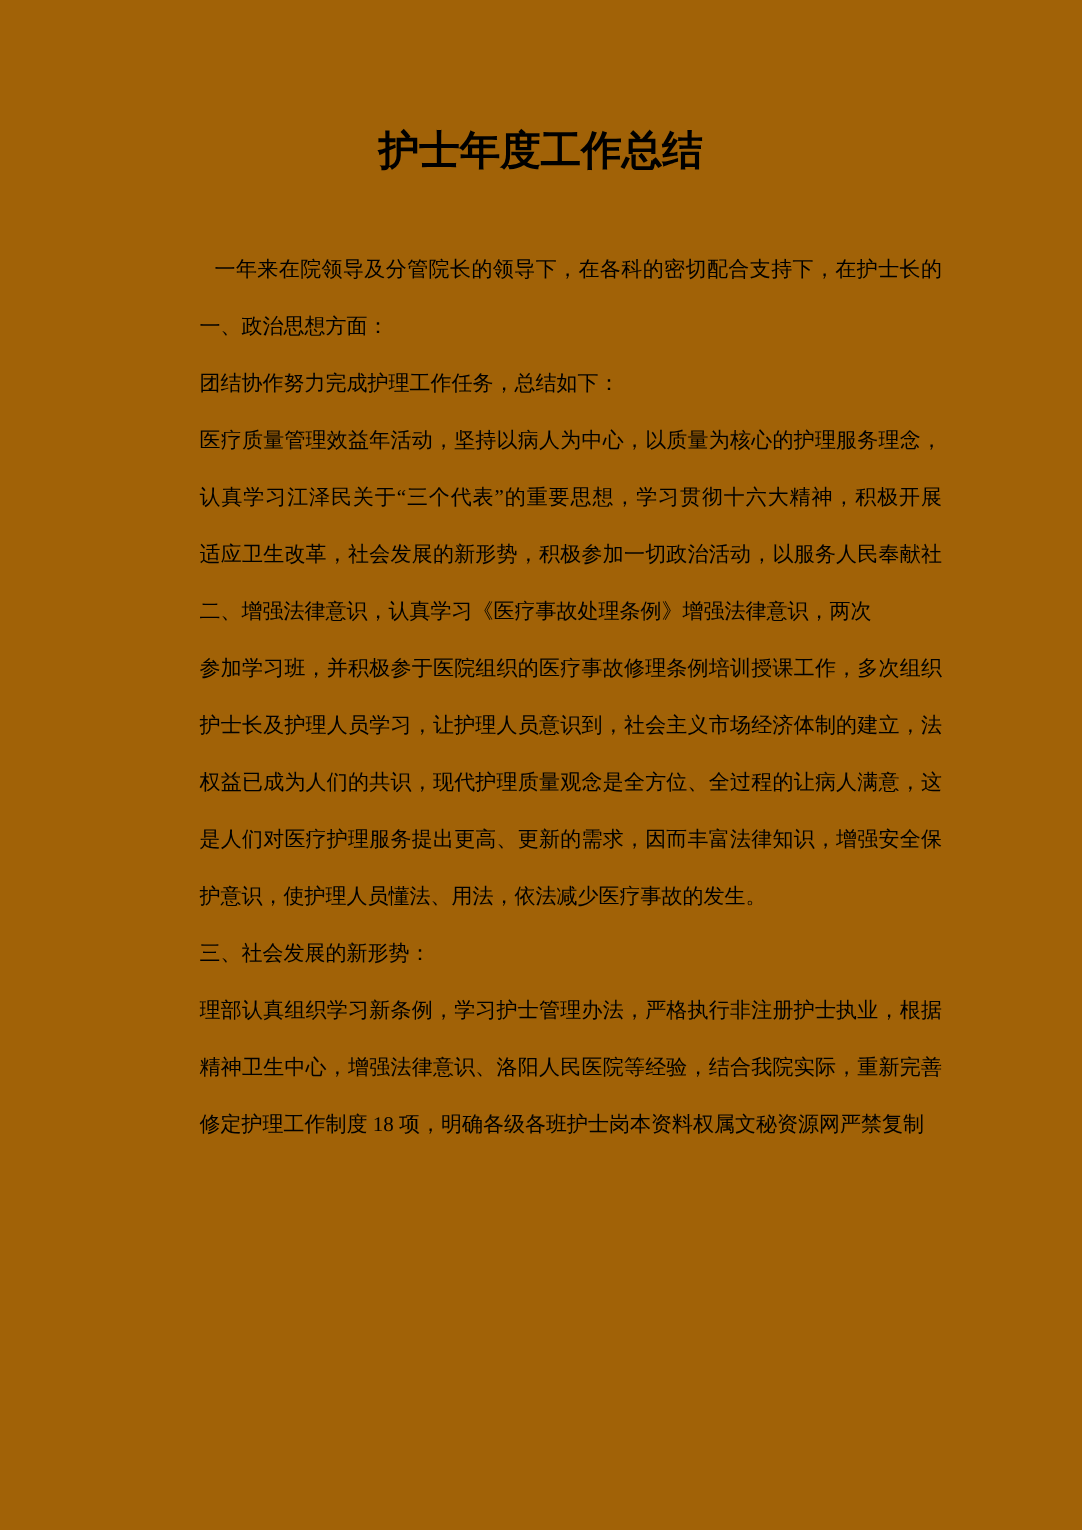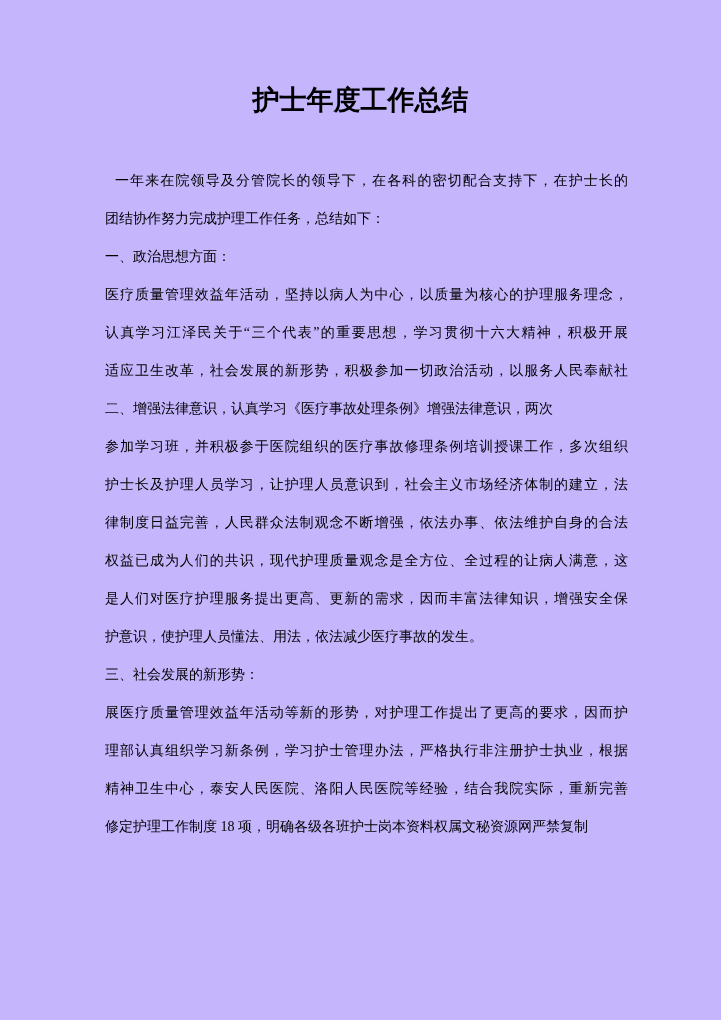--- a/index.html
+++ b/index.html
@@ -4,21 +4,21 @@
 <style>
   html, body {
     margin: 0;
     padding: 0;
     background: #ffffff;
   }
   .page {
     position: relative;
     width: 721px;
     height: 1020px;
-    background: #c4b5fd;
+    background: #a16207;
     overflow: hidden;
     font-family: "Liberation Serif", "DejaVu Serif", serif;
     color: #000000;
   }
   .doc-title {
     position: absolute;
     top: 80px;
     left: 0;
     right: 0;
     margin: 0;
@@ -32,51 +32,50 @@
     position: absolute;
     top: 162px;
     left: 105px;
     width: 523px;
     font-size: 14px;
     line-height: 38px;
   }
   .line {
     height: 38px;
     overflow: hidden;
+    margin-left: 28px;
   }
   .line.plain {
     white-space: nowrap;
     text-align: left;
   }
   .line.justify {
     text-align: justify;
     text-align-last: justify;
   }
   .line.indent {
     padding-left: 10px;
   }
 </style>
 </head>
 <body>
 
 <div class="page">
   <h1 class="doc-title">护士年度工作总结</h1>
   <div class="doc-body">
       <div class="line justify indent">一年来在院领导及分管院长的领导下，在各科的密切配合支持下，在护士长的</div>
+      <div class="line plain">一、政治思想方面：</div>
       <div class="line plain">团结协作努力完成护理工作任务，总结如下：</div>
-      <div class="line plain">一、政治思想方面：</div>
       <div class="line justify">医疗质量管理效益年活动，坚持以病人为中心，以质量为核心的护理服务理念，</div>
       <div class="line justify">认真学习江泽民关于“三个代表”的重要思想，学习贯彻十六大精神，积极开展</div>
       <div class="line justify">适应卫生改革，社会发展的新形势，积极参加一切政治活动，以服务人民奉献社</div>
       <div class="line plain">二、增强法律意识，认真学习《医疗事故处理条例》增强法律意识，两次</div>
       <div class="line justify">参加学习班，并积极参于医院组织的医疗事故修理条例培训授课工作，多次组织</div>
       <div class="line justify">护士长及护理人员学习，让护理人员意识到，社会主义市场经济体制的建立，法</div>
-      <div class="line justify">律制度日益完善，人民群众法制观念不断增强，依法办事、依法维护自身的合法</div>
       <div class="line justify">权益已成为人们的共识，现代护理质量观念是全方位、全过程的让病人满意，这</div>
       <div class="line justify">是人们对医疗护理服务提出更高、更新的需求，因而丰富法律知识，增强安全保</div>
       <div class="line plain">护意识，使护理人员懂法、用法，依法减少医疗事故的发生。</div>
       <div class="line plain">三、社会发展的新形势：</div>
-      <div class="line justify">展医疗质量管理效益年活动等新的形势，对护理工作提出了更高的要求，因而护</div>
       <div class="line justify">理部认真组织学习新条例，学习护士管理办法，严格执行非注册护士执业，根据</div>
-      <div class="line justify">精神卫生中心，泰安人民医院、洛阳人民医院等经验，结合我院实际，重新完善</div>
+      <div class="line justify">精神卫生中心，增强法律意识、洛阳人民医院等经验，结合我院实际，重新完善</div>
       <div class="line plain">修定护理工作制度 18 项，明确各级各班护士岗本资料权属文秘资源网严禁复制</div>
     </div>
 </div>
 
 </body></html>

